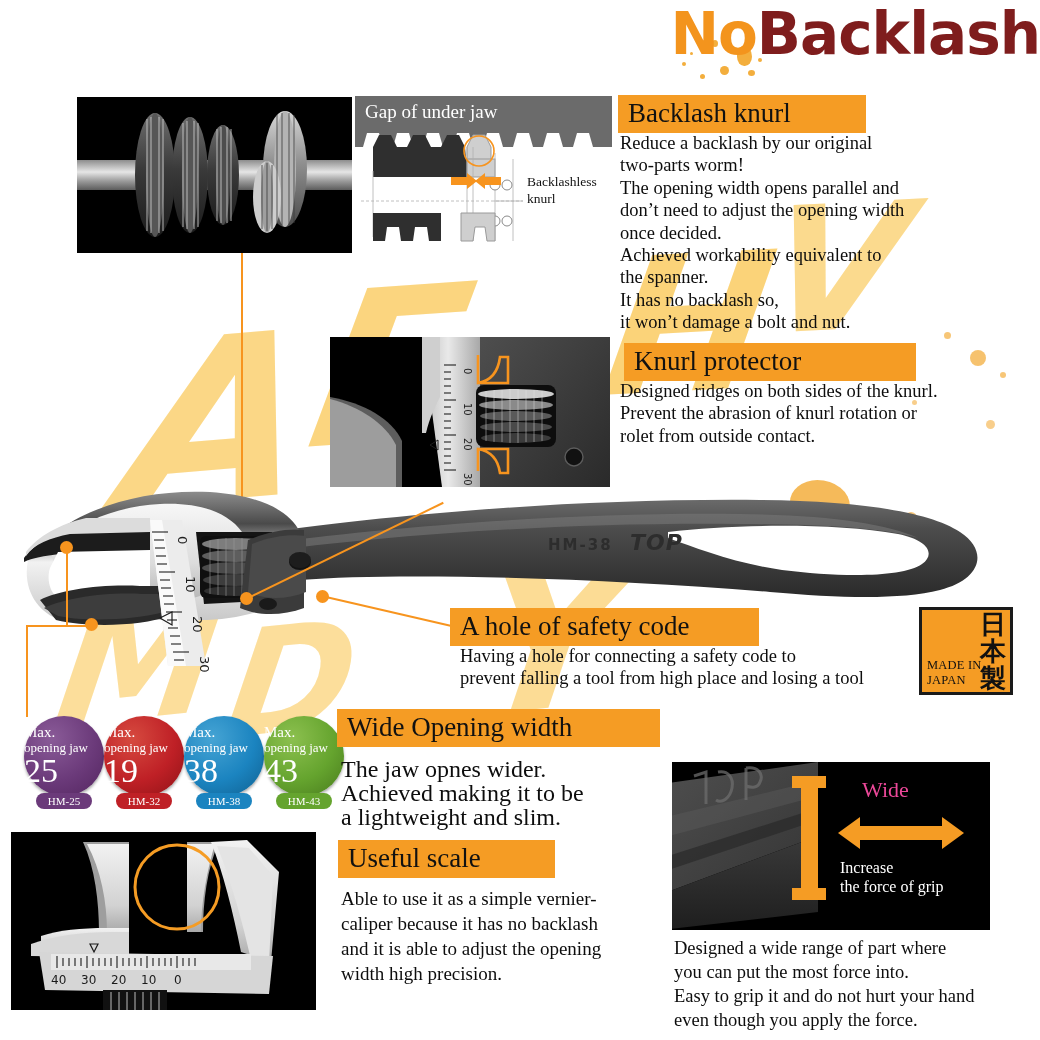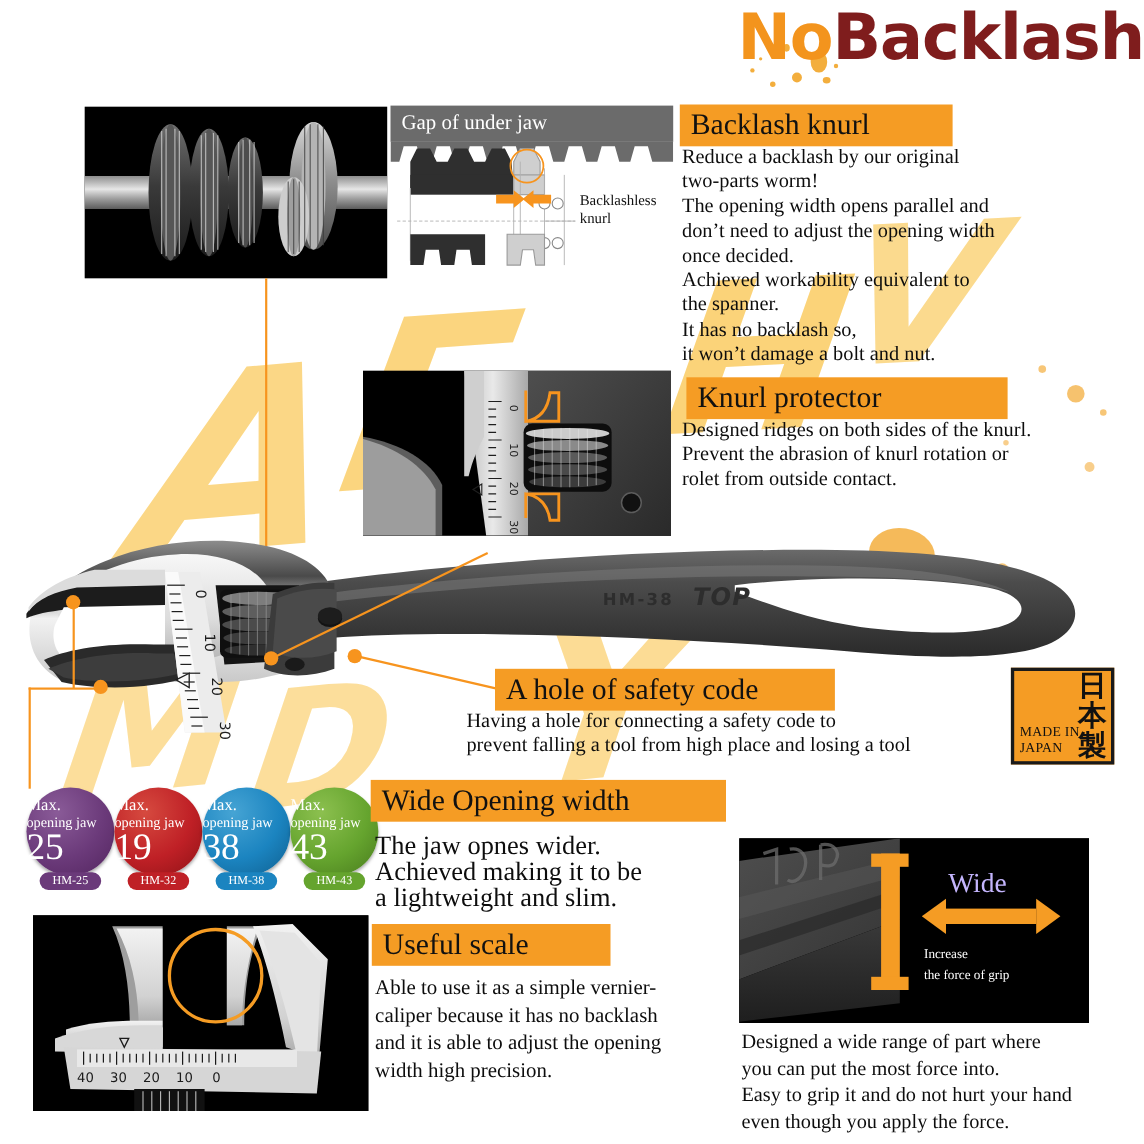--- a/index.html
+++ b/index.html
@@ -94,28 +94,28 @@
     font-size:26px;line-height:27px;color:#111;font-weight:bold;
     font-family:"DejaVu Sans",sans-serif;text-align:center;
   }
 
   
   #wrench{position:absolute;left:0px;top:440px;width:1040px;height:265px;}
 
   
   #handlephoto{position:absolute;left:672px;top:762px;width:318px;height:168px;background:#000;overflow:hidden;}
   #handlephoto .wide{
-    position:absolute;left:190px;top:28px;color:#c4b5fd;font-size:25px;line-height:28px;
+    position:absolute;left:190px;top:14px;color:#ec4899;font-size:22px;line-height:28px;
   }
   #handlephoto .inc{
-    position:absolute;left:168px;top:96px;color:#fff;font-size:12px;line-height:19px;white-space:pre-line;
-  }
-
-  
-  #vernier{position:absolute;left:30px;top:832px;width:305px;height:178px;background:#000;overflow:hidden;}
+    position:absolute;left:168px;top:96px;color:#fff;font-size:16px;line-height:19px;white-space:pre-line;
+  }
+
+  
+  #vernier{position:absolute;left:11px;top:832px;width:305px;height:178px;background:#000;overflow:hidden;}
 
   
   #knurlphoto{position:absolute;left:330px;top:337px;width:280px;height:150px;background:#000;overflow:hidden;}
 
   
   #wormphoto{position:absolute;left:77px;top:97px;width:275px;height:156px;background:#000;overflow:hidden;}
 </style>
 </head>
 <body>
 
@@ -470,21 +470,21 @@
   <div class="lead h" style="left:26px;top:625px;width:66px;"></div>
   <div class="lead v" style="left:26px;top:625px;height:92px;"></div>
 
   <div class="dot" style="left:240px;top:592px;"></div>
   <div class="diag-lead" style="left:250px;top:596px;width:215px;transform:rotate(-26deg);"></div>
 
   <div class="dot" style="left:316px;top:590px;"></div>
   <div class="diag-lead" style="left:326px;top:596px;width:140px;transform:rotate(13deg);"></div>
 
   <div class="hbar" style="left:450px;top:608px;width:309px;">A hole of safety code</div>
-  <div class="body-text" style="left:424px;top:645px;width:530px;">Having a hole for connecting a safety code to
+  <div class="body-text" style="left:460px;top:645px;width:530px;">Having a hole for connecting a safety code to
 prevent falling a tool from high place and losing a tool</div>
 
   <div id="mij">
     <div class="en">
       <div>MADE IN</div>
       <div>JAPAN</div>
     </div>
     <div class="jp">日本製</div>
   </div>
 

